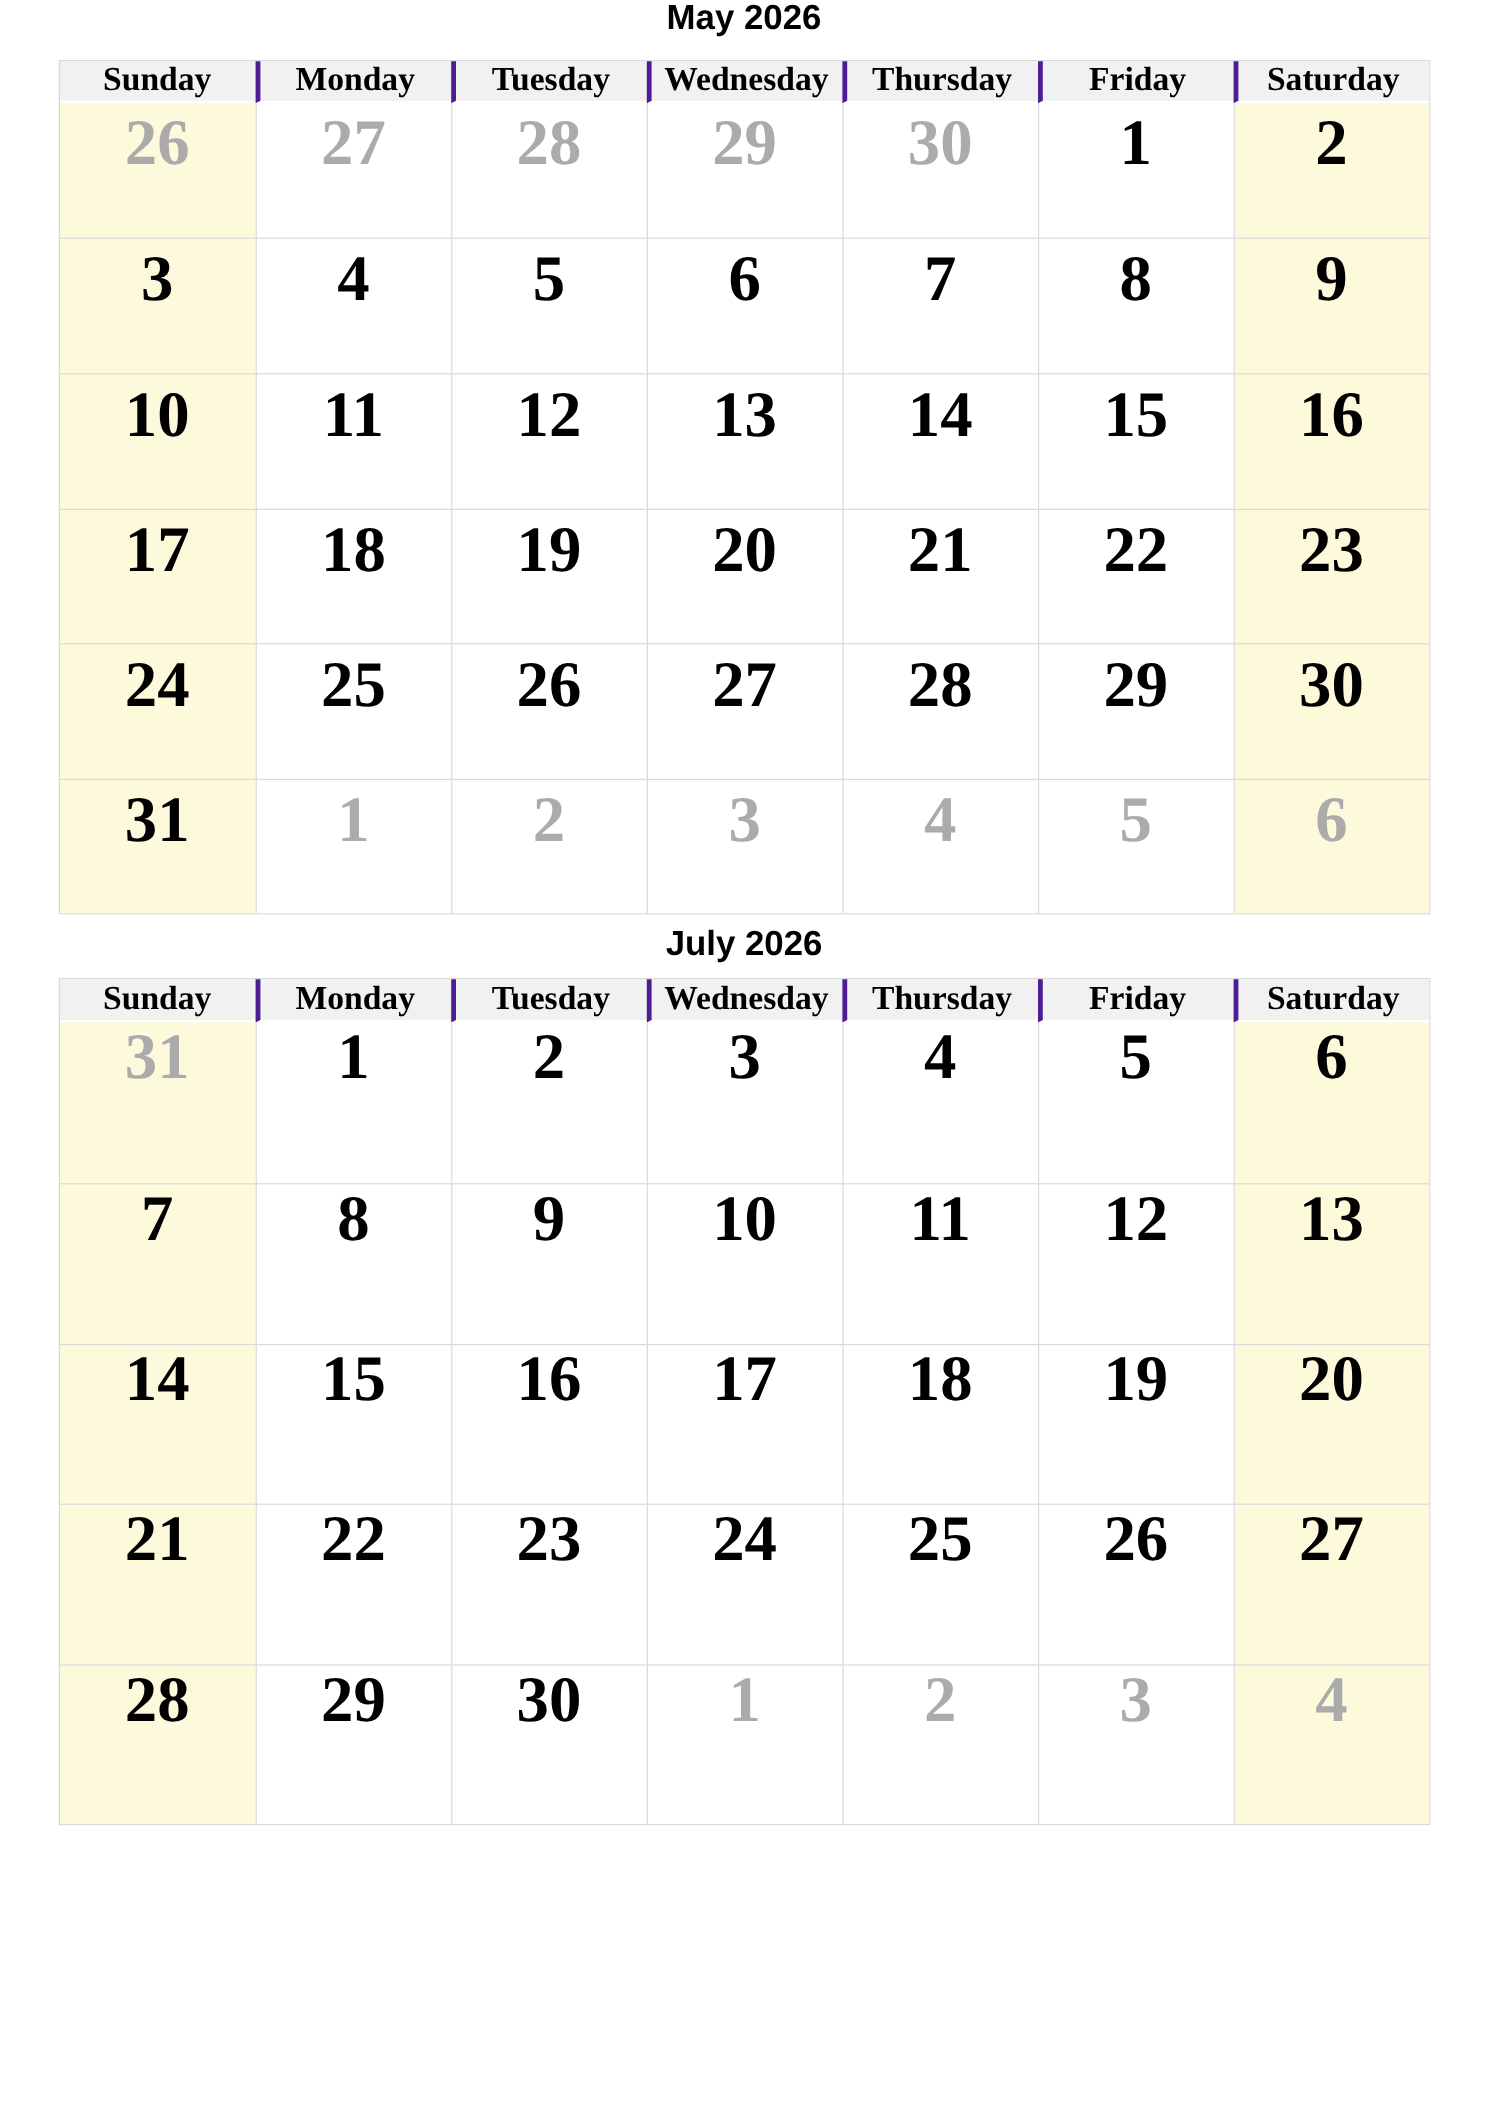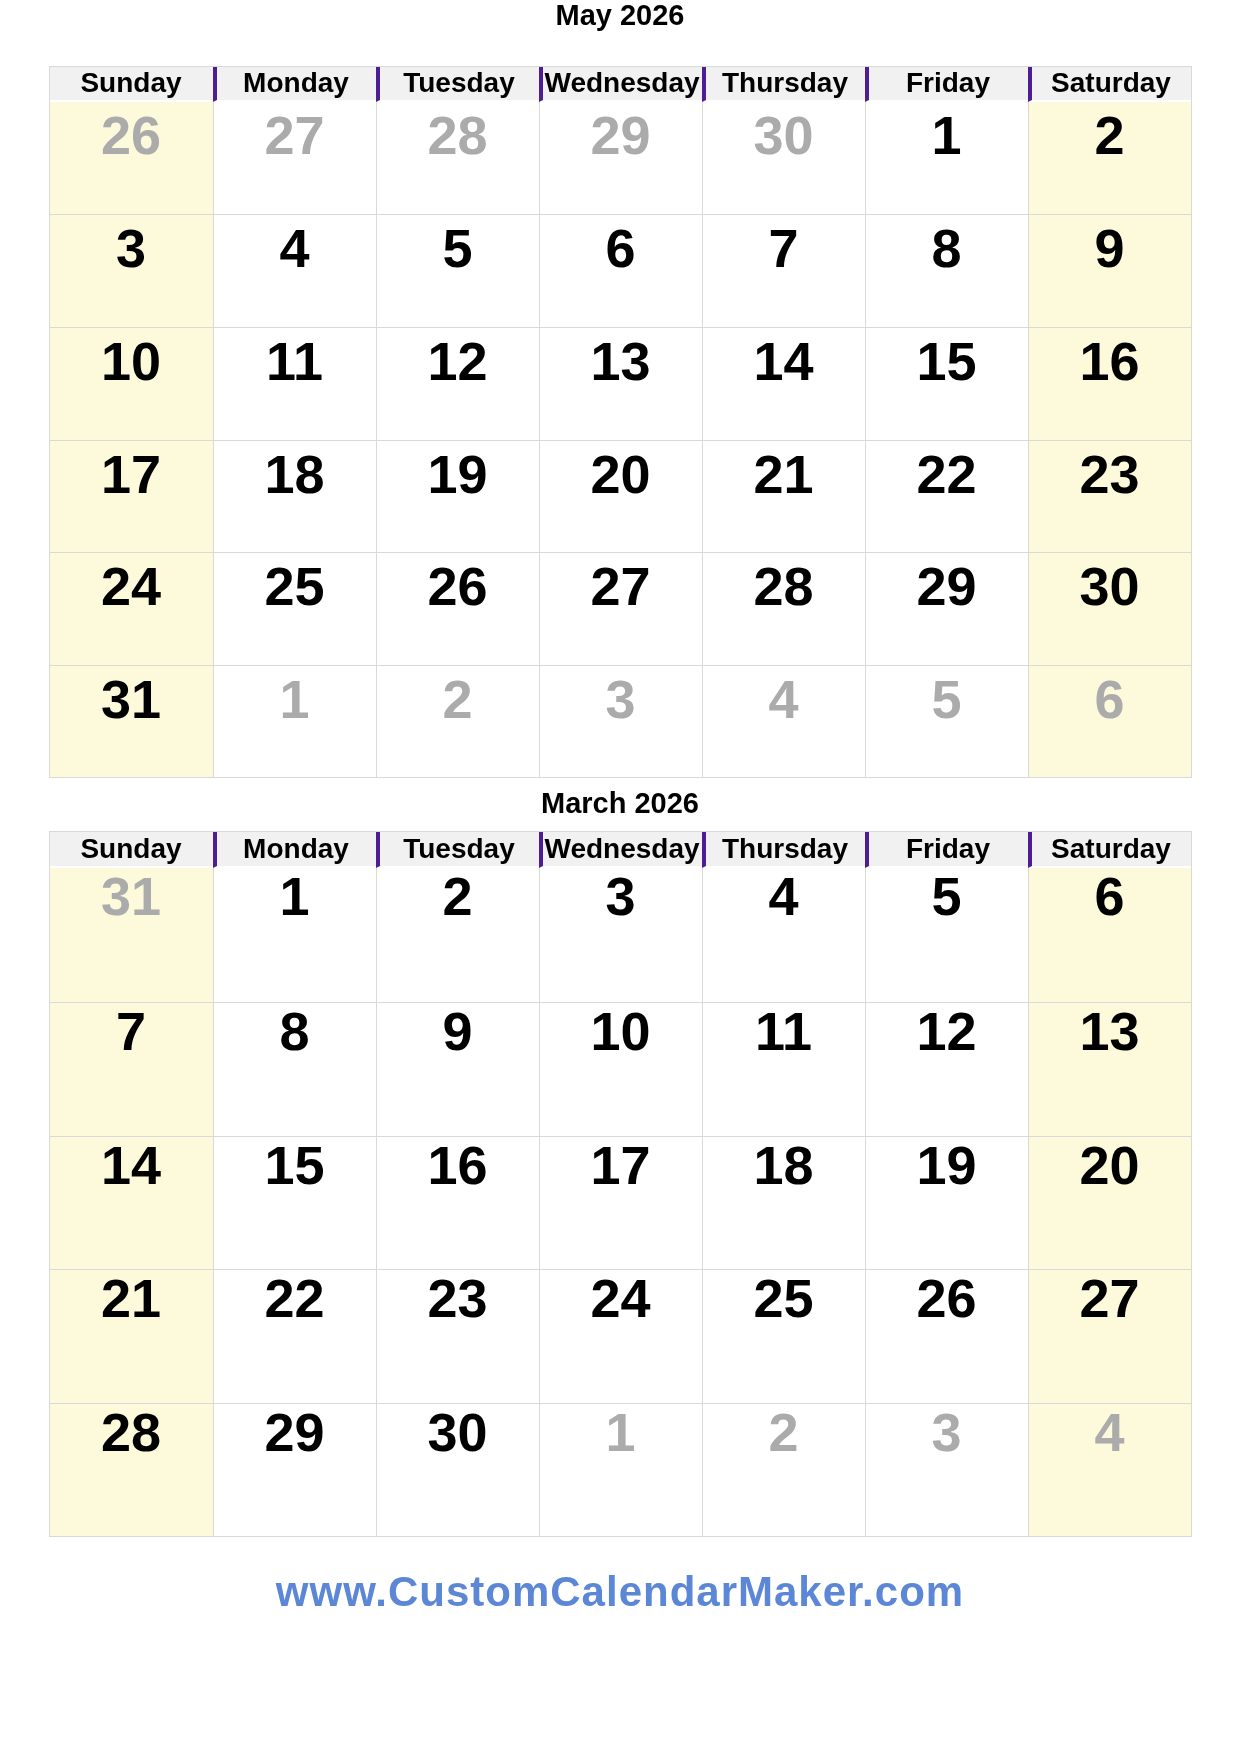--- a/index.html
+++ b/index.html
@@ -13,25 +13,26 @@
 
   .month-title {
     margin: 0; text-align: center;
     font-size: 29px; font-weight: bold; color: #000;
     line-height: 1.1;
   }
   section.month-block { display: block; }
   .june-title { margin-top: 10px; }
 
   .cal {
-    width: 1141px; margin: 34px auto 0 auto;
+    width: 1141px; margin: 18px auto 0 auto;
     border: 1px solid var(--grid_border, #d8d8d8);
     display: grid;
     grid-template-columns: repeat(7, 1fr);
     background: #fff;
+    font-family: Liberation Serif, serif;
   }
   .cal.may  { grid-template-rows: 35px repeat(6, 112.6px); }
   .cal.june { margin-top: 11px; grid-template-rows: 36px repeat(5, 133.6px); }
 
   .wd {
     background: var(--header_bg, #f1f1f1);
     display: flex; align-items: center; justify-content: center;
     font-weight: bold; font-size: 28px; color: #000;
     border-bottom: 2px solid #fff;
     box-sizing: border-box;
@@ -115,21 +116,21 @@
         <div class="cell out">1</div>
         <div class="cell out">2</div>
         <div class="cell out">3</div>
         <div class="cell out">4</div>
         <div class="cell out">5</div>
         <div class="cell weekend out">6</div>
       </div>
   </section>
 
   <section class="month-block">
-    <h2 class="month-title june-title">March 2026</h2>
+    <h2 class="month-title june-title">July 2026</h2>
     <div class="cal june">
         <div class="wd">Sunday</div>
         <div class="wd">Monday</div>
         <div class="wd">Tuesday</div>
         <div class="wd">Wednesday</div>
         <div class="wd">Thursday</div>
         <div class="wd">Friday</div>
         <div class="wd">Saturday</div>
         <div class="cell col0 row0 weekend out">31</div>
         <div class="cell row0">1</div>
@@ -162,15 +163,14 @@
         <div class="cell col0 weekend">28</div>
         <div class="cell">29</div>
         <div class="cell">30</div>
         <div class="cell out">1</div>
         <div class="cell out">2</div>
         <div class="cell out">3</div>
         <div class="cell weekend out">4</div>
       </div>
   </section>
 
-  <div class="footer">www.CustomCalendarMaker.com</div>
 
 </div>
 
 </body></html>

